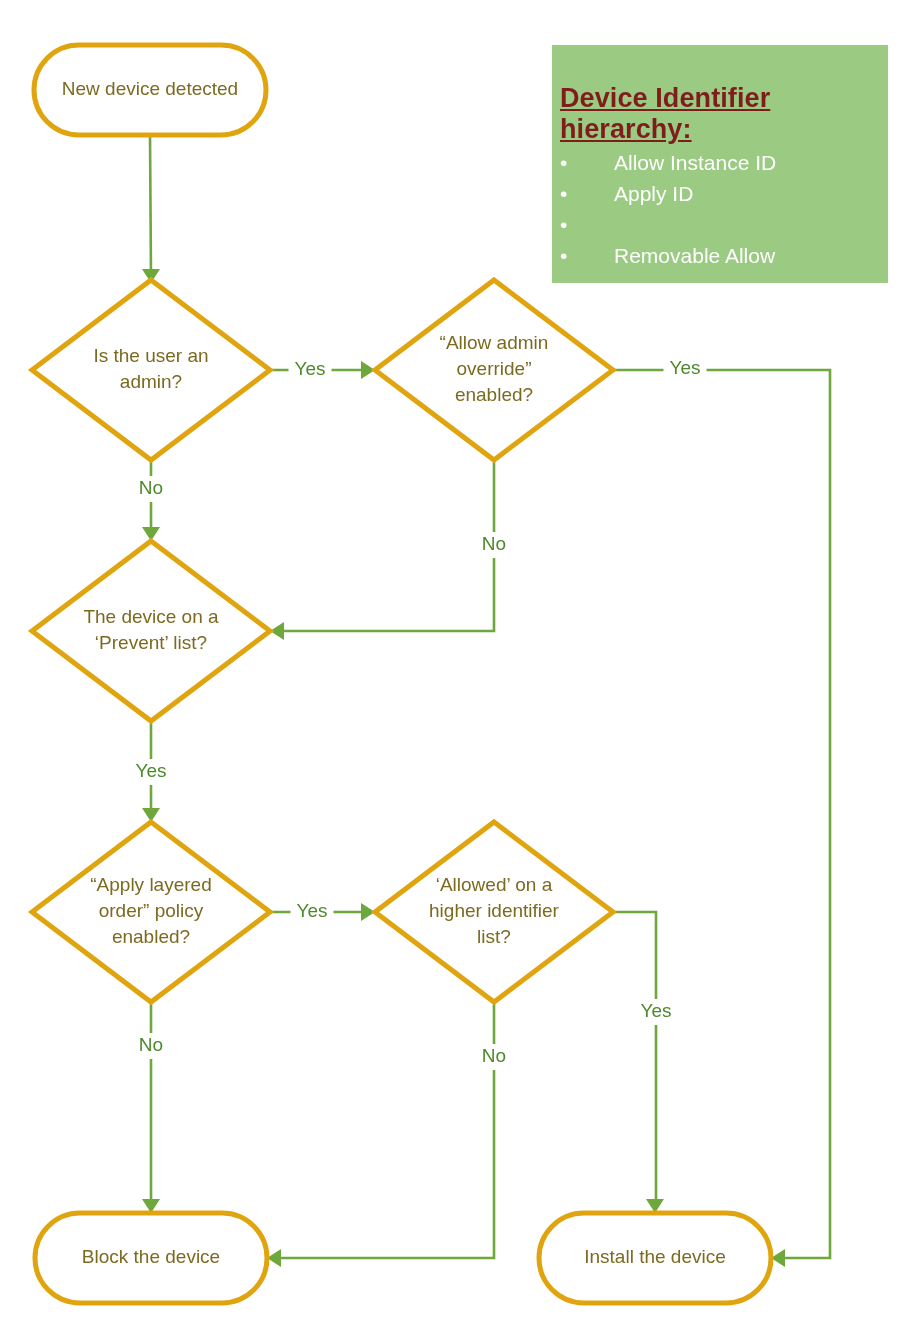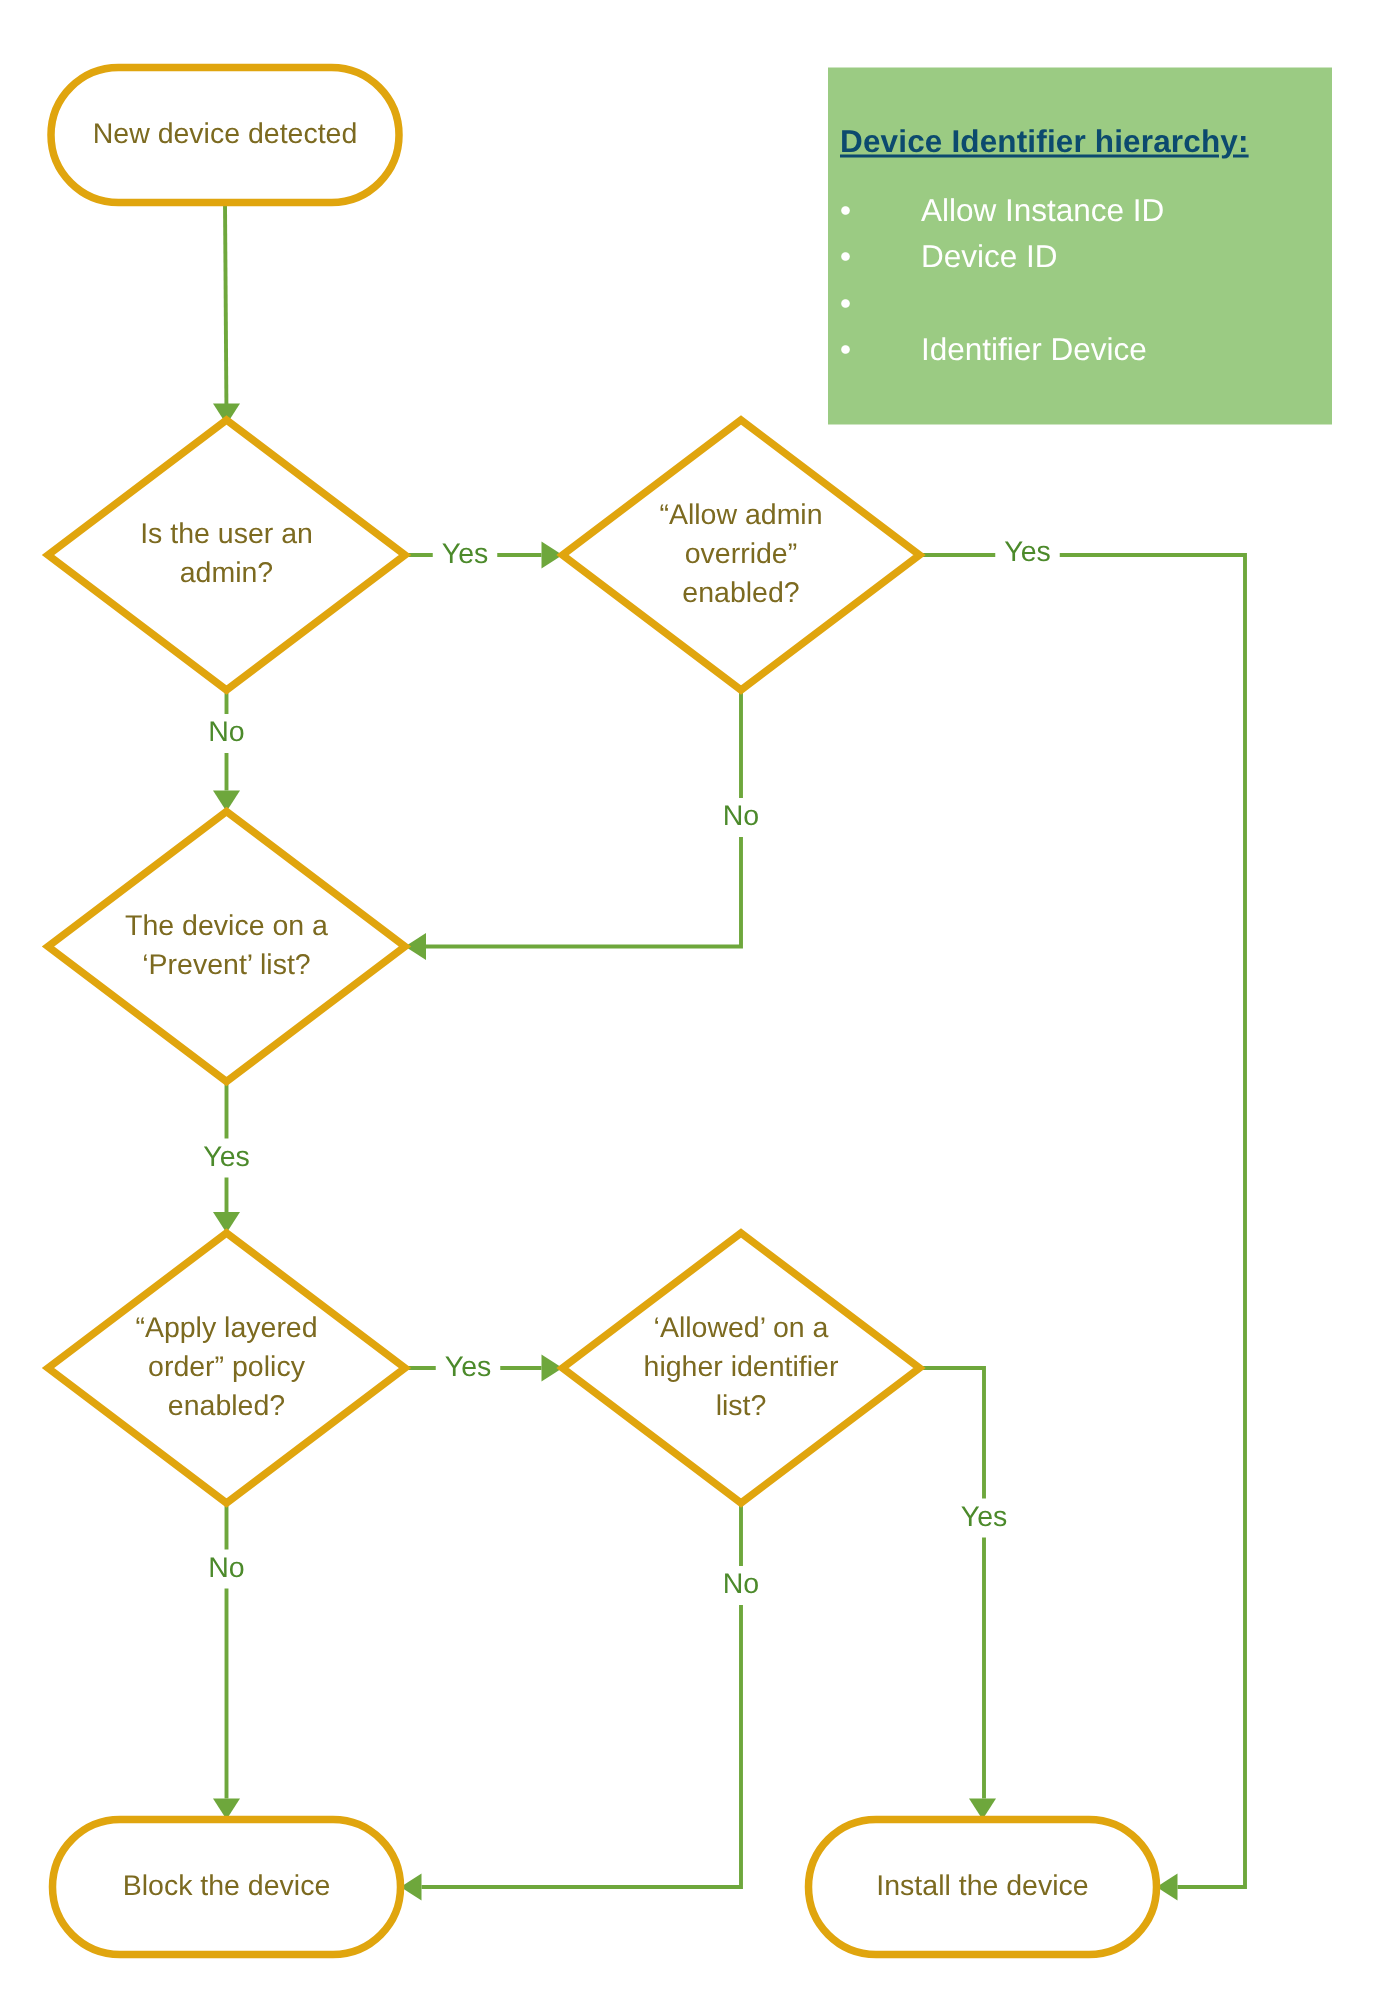--- a/index.html
+++ b/index.html
@@ -59,26 +59,26 @@
     position: absolute;
     left: 552px;
     top: 45px;
     width: 336px;
     height: 238px;
     background: #9BCB83;
     box-sizing: border-box;
     padding: 38px 0 0 0;
   }
   #legend-title {
-    color: #0c4a6e;
-    font-family: "Liberation Sans", sans-serif;
-    font-size: 21px;
+    color: #7f1d1d;
+    font-family: "Liberation Sans", sans-serif;
+    font-size: 27px;
     font-weight: bold;
     text-decoration: underline;
-    margin: 0 0 18px 8px;
+    margin: 0 0 2px 8px;
     letter-spacing: 0.1px;
   }
   #legend ul {
     list-style: none;
     margin: 0;
     padding: 0;
   }
   #legend li {
     color: #ffffff;
     font-family: "Liberation Sans", sans-serif;
@@ -186,25 +186,25 @@
 
   <div id="legend">
     <div id="legend-title">Device Identifier hierarchy:</div>
     <ul id="legend-list">
         <li>
           <span class="bullet">•</span>
           <span class="li-text">Allow Instance ID</span>
         </li>
         <li>
           <span class="bullet">•</span>
-          <span class="li-text">Device ID</span>
-        </li>
-        <li>
-          <span class="bullet">•</span>
-        </li>
-        <li>
-          <span class="bullet">•</span>
-          <span class="li-text">Identifier Device</span>
+          <span class="li-text">Apply ID</span>
+        </li>
+        <li>
+          <span class="bullet">•</span>
+        </li>
+        <li>
+          <span class="bullet">•</span>
+          <span class="li-text">Removable Allow</span>
         </li>
       </ul>
   </div>
 
 </div>
 
 </body></html>

